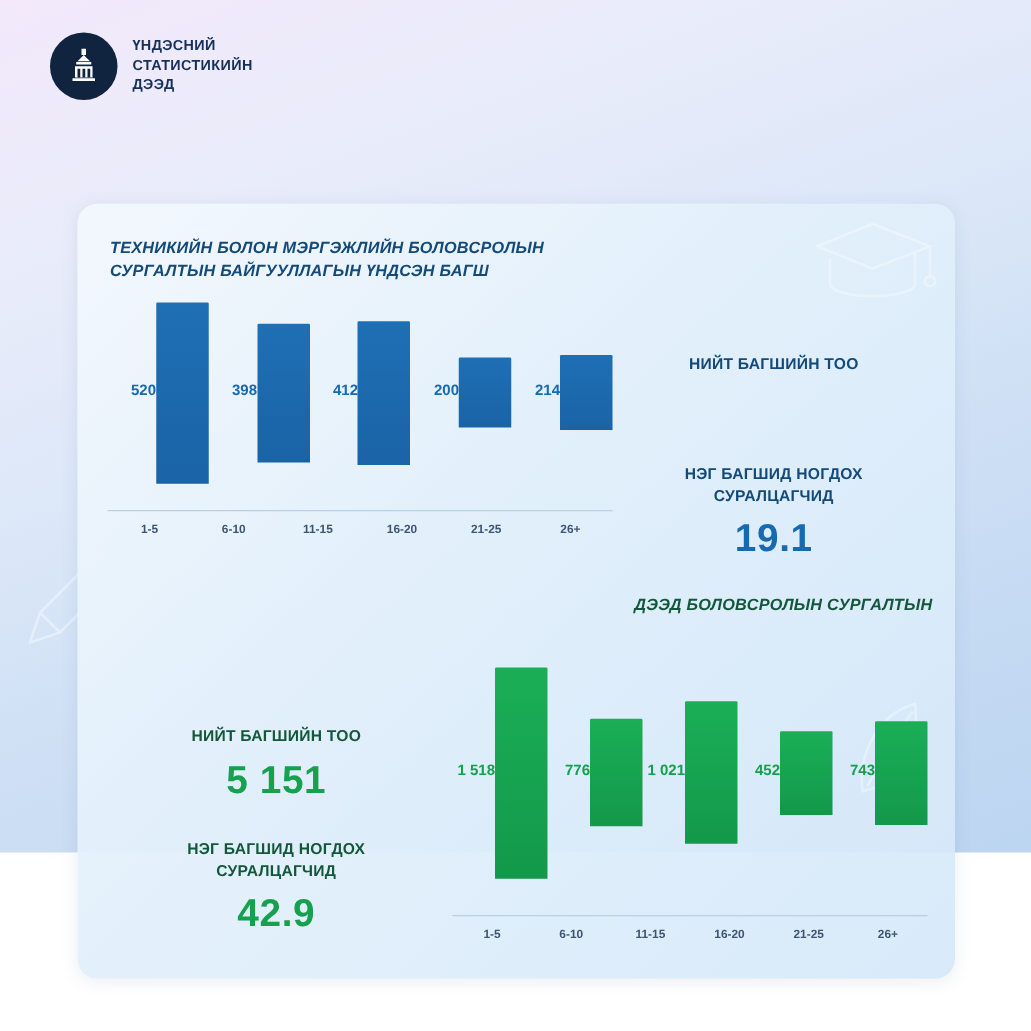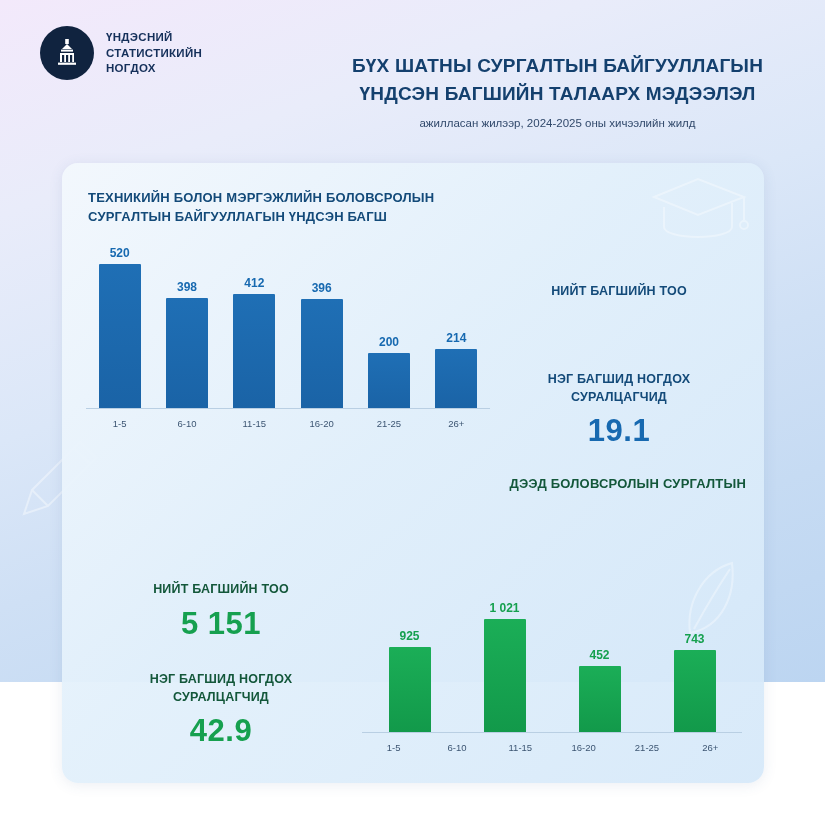--- a/index.html
+++ b/index.html
@@ -54,21 +54,21 @@
     box-shadow: 0 2px 14px rgba(60,90,140,.10);
     overflow: hidden;
   }
   .card-doodle { position: absolute; opacity: .35; pointer-events: none; }
 
   .panel { position: absolute; }
 
   
   .panel-title {
     font-size: 13px; font-weight: bold; color: #134a79;
-    line-height: 1.45; letter-spacing: .2px;
+    line-height: 1.45; letter-spacing: .2px; font-style: italic;
   }
   .panel-title.green { color: #13573a; }
 
   
   .stat-label {
     font-size: 12.5px; font-weight: bold; color: #134a79;
     line-height: 1.4; text-align: center; letter-spacing: .2px; margin-top: 48px;
   }
   .stat-value {
     font-size: 31px; font-weight: bold; color: #1769b0;
@@ -79,21 +79,21 @@
 
   
   .chart { position: absolute; }
   .bars {
     position: absolute; left: 0; bottom: 22px;
     width: 100%; height: 100%;
     display: flex; align-items: flex-end; gap: 0;
   }
   .bar-col {
     flex: 1 1 0;
-    display: flex; flex-direction: column; align-items: center; justify-content: flex-end;
+    display: flex; flex-direction: row; align-items: center; justify-content: flex-end;
     height: 100%;
   }
   .bar-val {
     font-size: 12px; font-weight: bold; margin-bottom: 4px;
   }
   .bar {
     width: 42px;
     border-radius: 1px 1px 0 0;
   }
   .blue .bar { background: linear-gradient(180deg,#1f6fb5 0%, #1a63a6 100%); }
@@ -103,21 +103,21 @@
   .axis {
     position: absolute; left: 0; right: 0; bottom: 22px;
     height: 1px; background: #b9cfe3;
   }
   .ticks {
     position: absolute; left: 0; right: 0; bottom: 2px;
     display: flex;
   }
   .tick {
     flex: 1 1 0; text-align: center;
-    font-size: 9.5px; color: #3c5572; font-weight: normal;
+    font-size: 9.5px; color: #3c5572; font-weight: bold;
   }
 </style>
 </head>
 <body>
 
 <div id="page">
 
   <div class="doodle" style="left:18px; top:430px;">
     <svg width="90" height="90" viewBox="0 0 90 90" fill="none" stroke="#ffffff" stroke-width="2" opacity="0.8">
       <path d="M6 84 L14 60 L62 12 L78 28 L30 76 Z"></path>
@@ -143,29 +143,22 @@
           <rect x="9" y="16" width="14" height="9" fill="#ffffff"></rect>
           <rect x="11" y="18" width="2.2" height="7" fill="#10233f"></rect>
           <rect x="15" y="18" width="2.2" height="7" fill="#10233f"></rect>
           <rect x="19" y="18" width="2.2" height="7" fill="#10233f"></rect>
           <rect x="7" y="25.6" width="18" height="2.2" fill="#ffffff"></rect>
         </svg>
       </div>
       <div class="logo-text">
         <div>ҮНДЭСНИЙ</div>
         <div>СТАТИСТИКИЙН</div>
-        <div>НОГДОХ</div>
-      </div>
-    </div>
-    <div class="title-block">
-      <h1>
-        <span>БҮХ ШАТНЫ СУРГАЛТЫН БАЙГУУЛЛАГЫН</span><br>
-        <span>ҮНДСЭН БАГШИЙН ТАЛААРХ МЭДЭЭЛЭЛ</span>
-      </h1>
-      <div class="subtitle">ажилласан жилээр, 2024-2025 оны хичээлийн жилд</div>
+        <div>ДЭЭД</div>
+      </div>
     </div>
     <div style="width:10px"></div>
   </div>
 
   <div class="card">
 
     <div class="card-doodle" style="right:8px; top:6px;">
       <svg width="110" height="80" viewBox="0 0 110 80" fill="none" stroke="#ffffff" stroke-width="2">
         <path d="M8 28 L52 10 L98 28 L52 46 Z"></path>
         <path d="M86 34 L86 58 C86 64, 70 68, 52 68 C34 68, 18 64, 18 58 L18 38"></path>
@@ -193,24 +186,20 @@
           <div class="bar-val">520</div>
           <div class="bar" style="height:145px"></div>
         </div>
         <div class="bar-col">
           <div class="bar-val">398</div>
           <div class="bar" style="height:111px"></div>
         </div>
         <div class="bar-col">
           <div class="bar-val">412</div>
           <div class="bar" style="height:115px"></div>
-        </div>
-        <div class="bar-col">
-          <div class="bar-val">396</div>
-          <div class="bar" style="height:110px"></div>
         </div>
         <div class="bar-col">
           <div class="bar-val">200</div>
           <div class="bar" style="height:56px"></div>
         </div>
         <div class="bar-col">
           <div class="bar-val">214</div>
           <div class="bar" style="height:60px"></div>
         </div>
       </div>
@@ -252,21 +241,25 @@
       <div class="stat-label g">
         <span>НЭГ БАГШИД НОГДОХ</span><br>
         <span>СУРАЛЦАГЧИД</span>
       </div>
       <div class="stat-value g">42.9</div>
     </div>
 
     <div class="chart green" style="left:300px; top:362px; width:380px; height:230px;">
       <div class="bars">
         <div class="bar-col">
-          <div class="bar-val">925</div>
+          <div class="bar-val">1 518</div>
+          <div class="bar" style="height:169px"></div>
+        </div>
+        <div class="bar-col">
+          <div class="bar-val">776</div>
           <div class="bar" style="height:86px"></div>
         </div>
         <div class="bar-col">
           <div class="bar-val">1 021</div>
           <div class="bar" style="height:114px"></div>
         </div>
         <div class="bar-col">
           <div class="bar-val">452</div>
           <div class="bar" style="height:67px"></div>
         </div>

